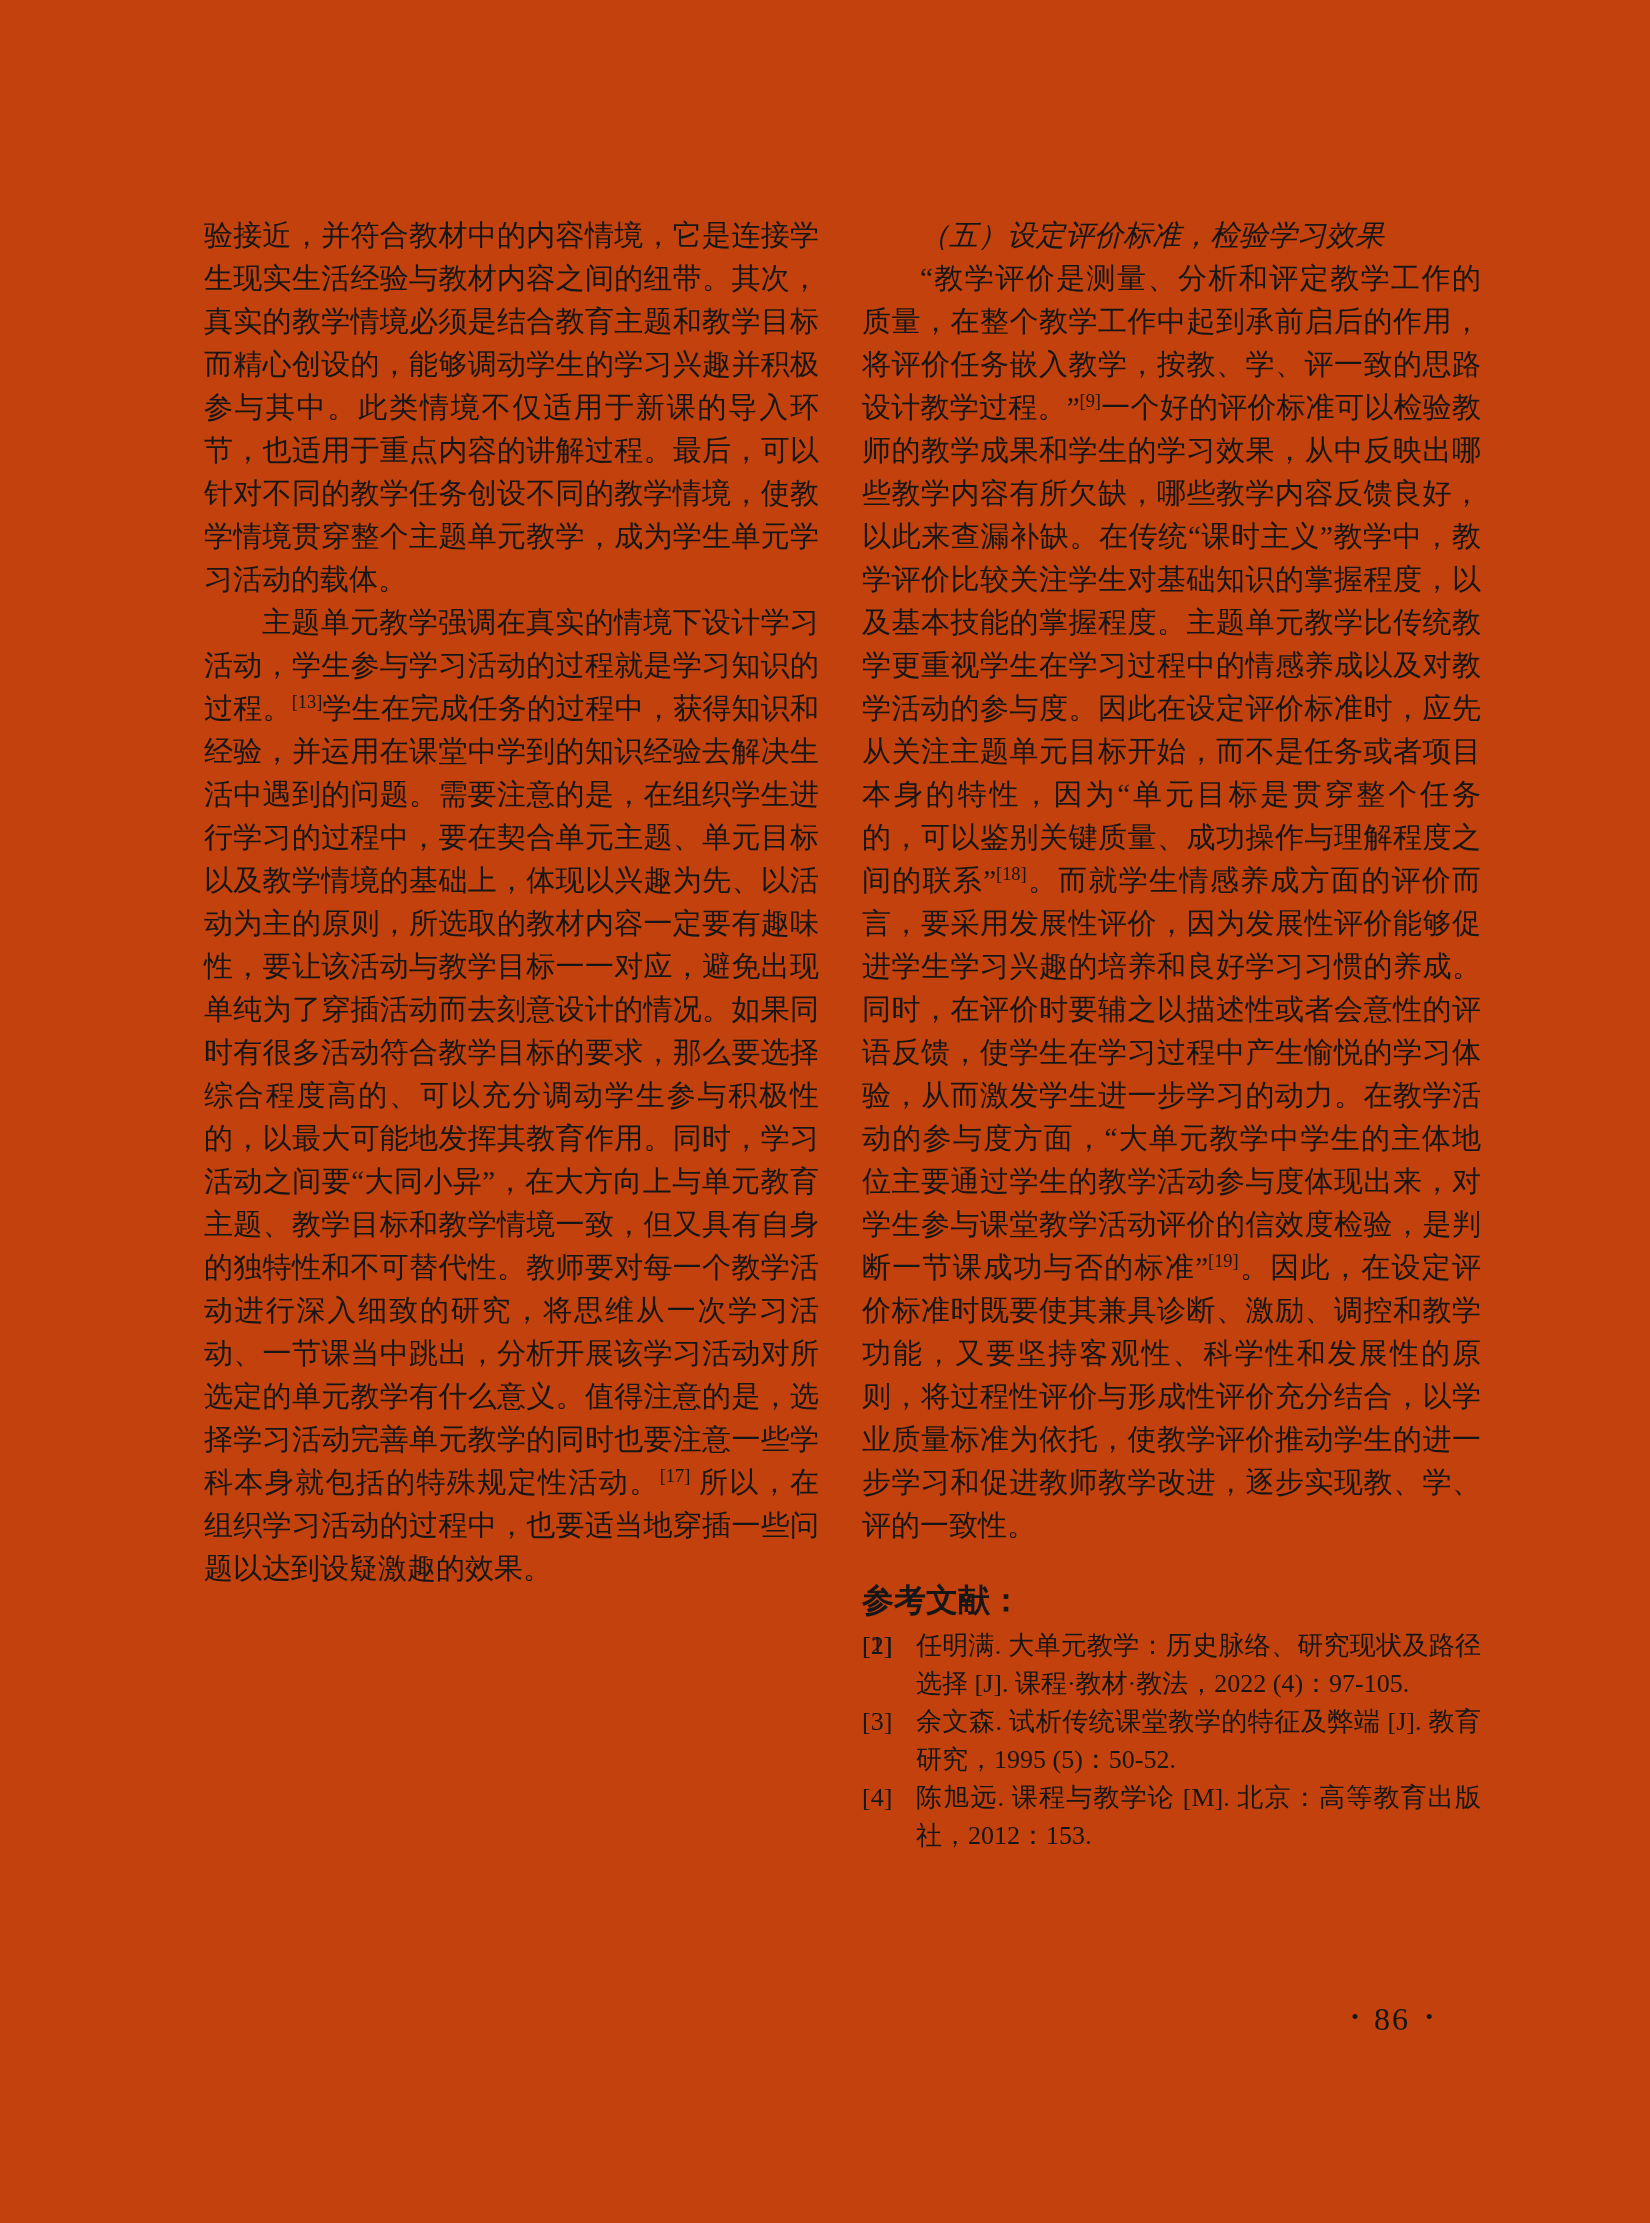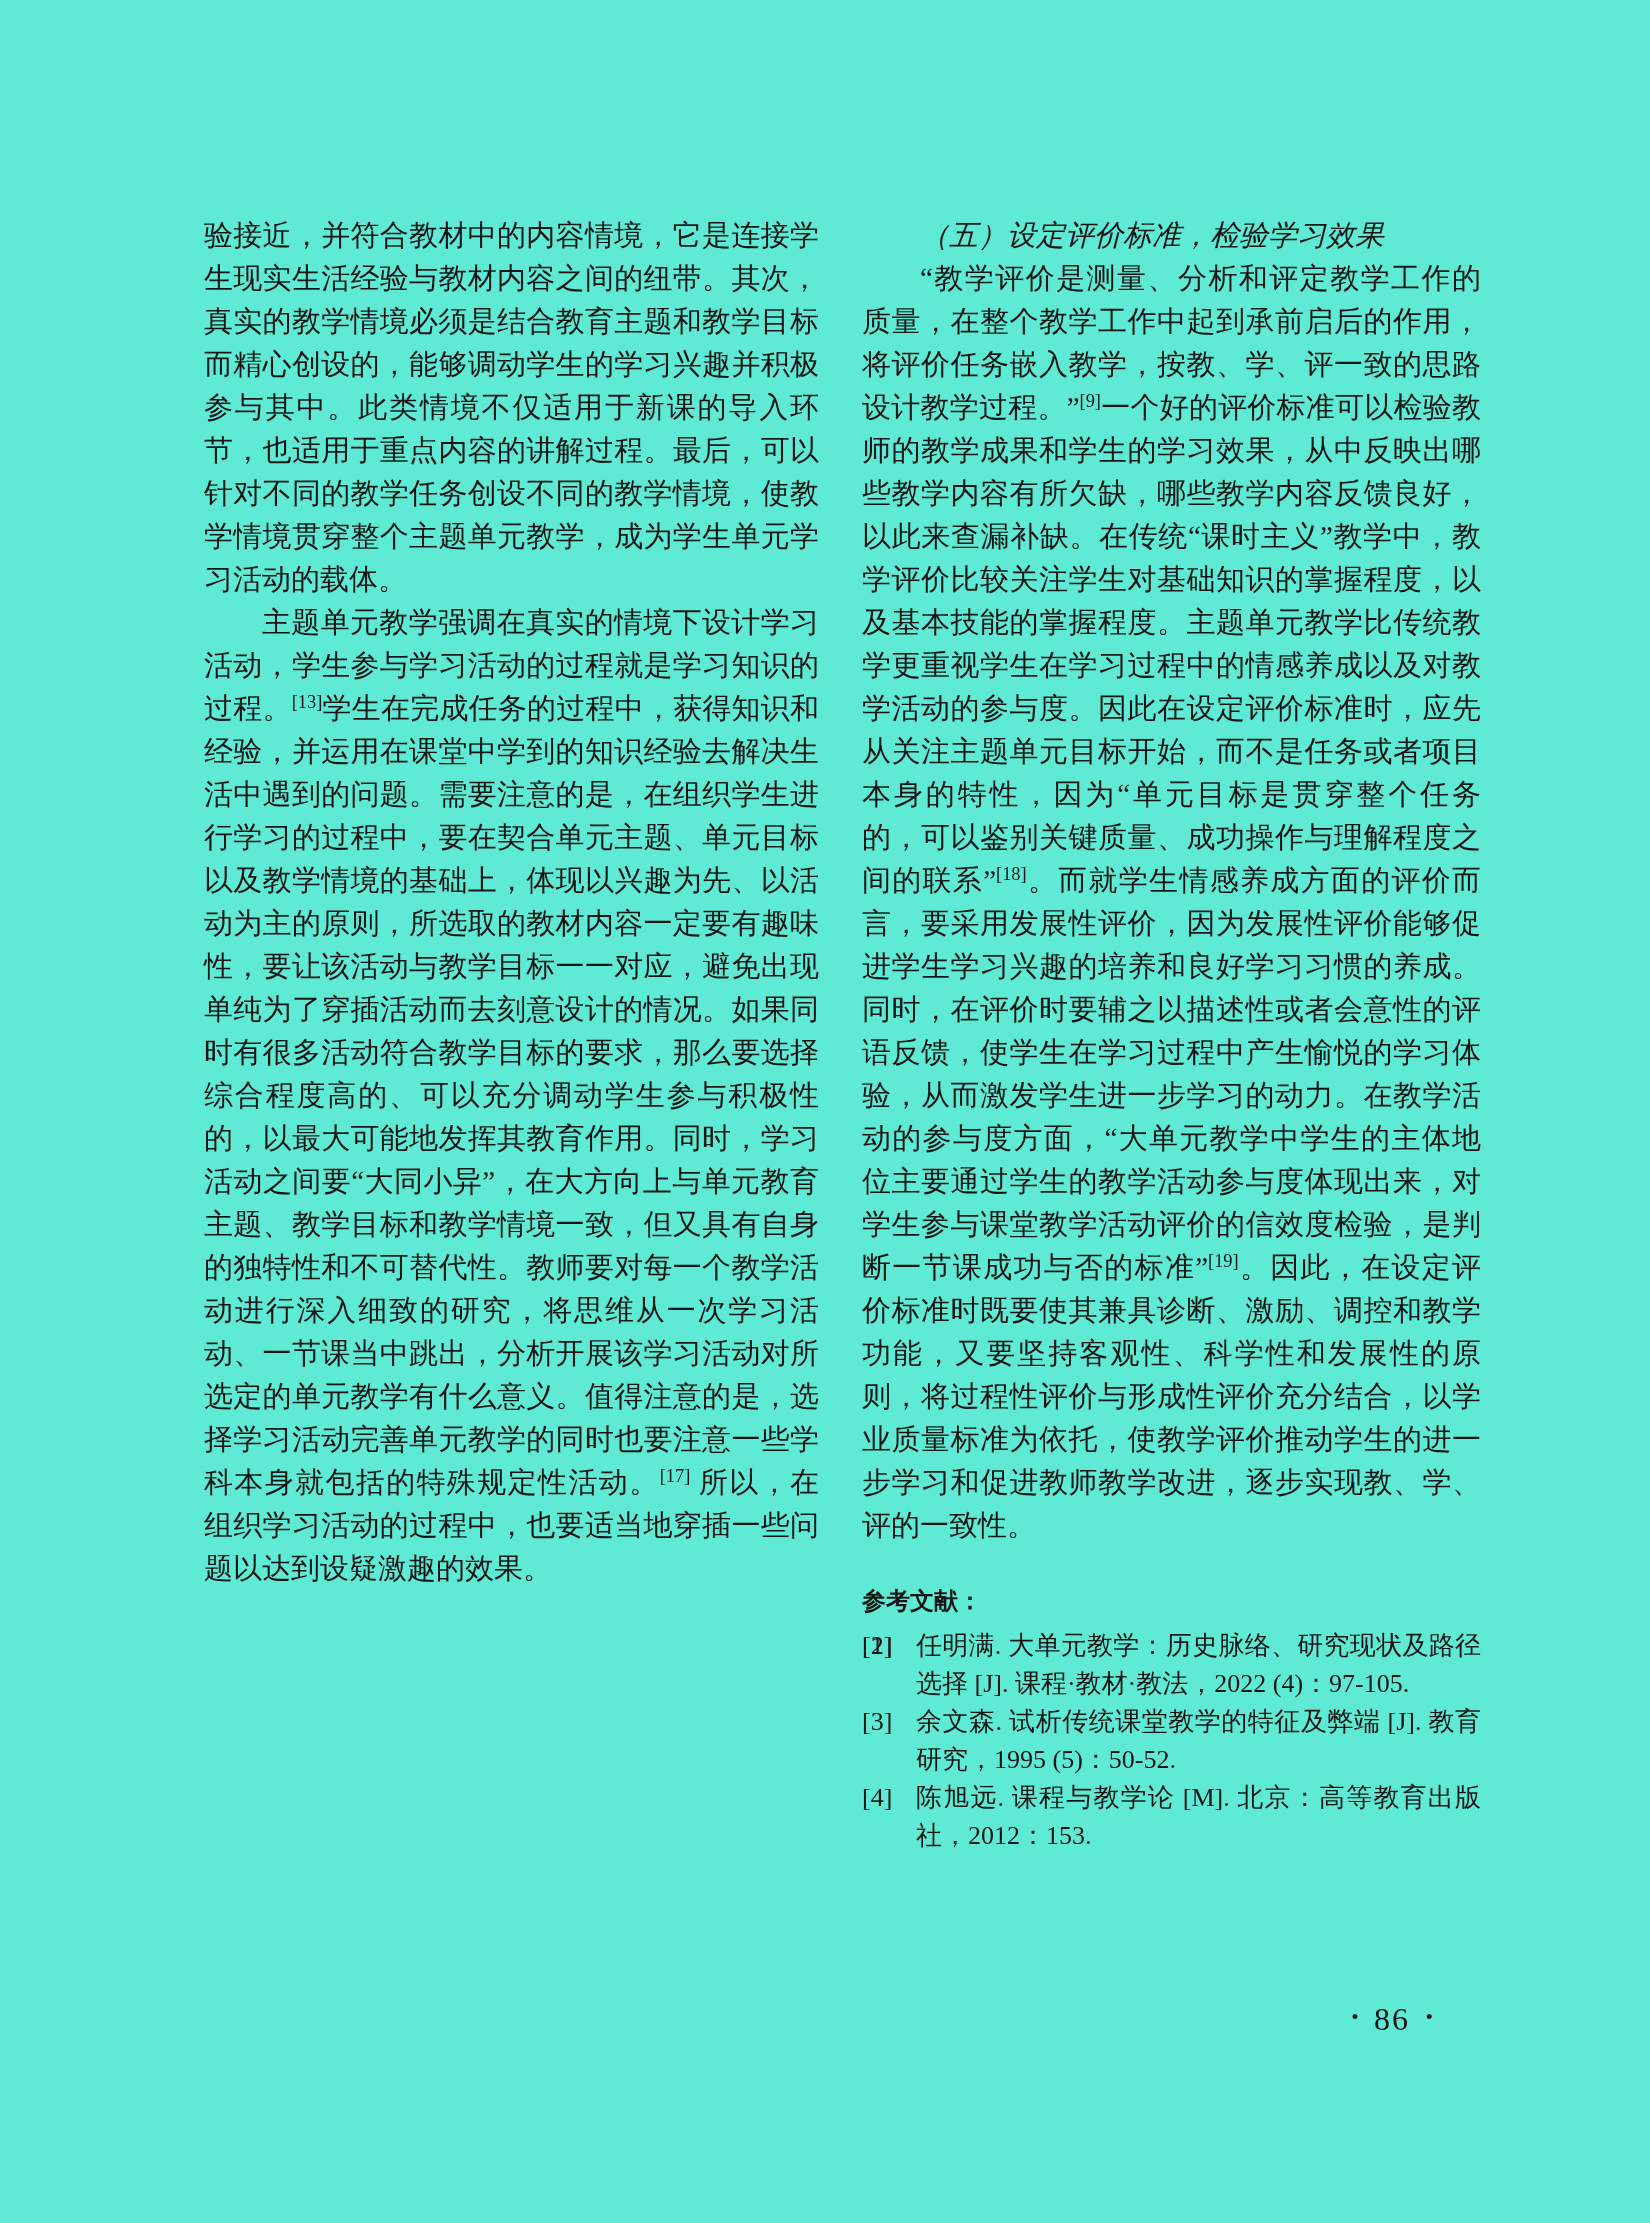--- a/index.html
+++ b/index.html
@@ -1,20 +1,20 @@
 <!DOCTYPE html>
 <html><head>
 <meta charset="utf-8">
 <style>
   html, body { margin: 0; padding: 0; background: #ffffff; }
   .page {
     position: relative;
     width: 1651px;
     height: 2223px;
-    background: #5eead4;
+    background: #c2410c;
     color: #161616;
     font-family: "Liberation Serif", "DejaVu Serif", serif;
     overflow: hidden;
   }
   .column {
     position: absolute;
     top: 214px;
     font-size: 29px;
     line-height: 43px;
     text-align: justify;
@@ -28,21 +28,21 @@
   .sup {
     font-size: 18.4px;
     position: relative;
     top: -0.55em;
     line-height: 0;
   }
   .refs-block { margin-top: 31px; }
   .refs-heading {
     font-family: "Liberation Sans", "DejaVu Sans", sans-serif;
     font-weight: 700;
-    font-size: 24px;
+    font-size: 32px;
     line-height: 45px;
     text-align: left;
   }
   .refs-list { margin-top: 3.9px; }
   .ref-item {
     position: relative;
     padding-left: 54px;
     font-size: 26px;
     line-height: 38px;
     text-align: justify;

